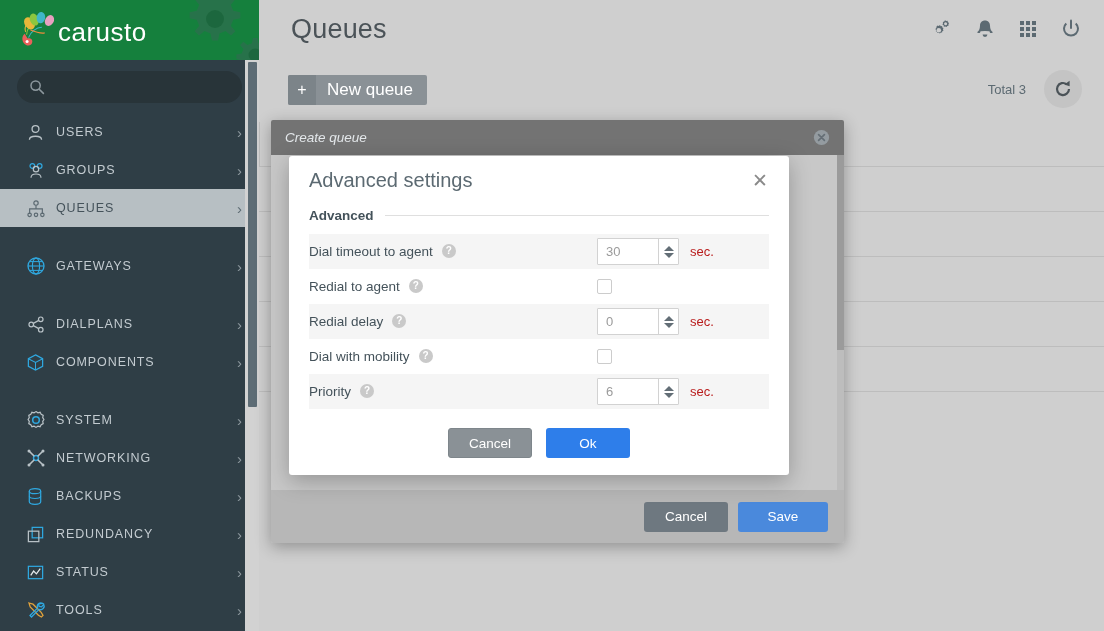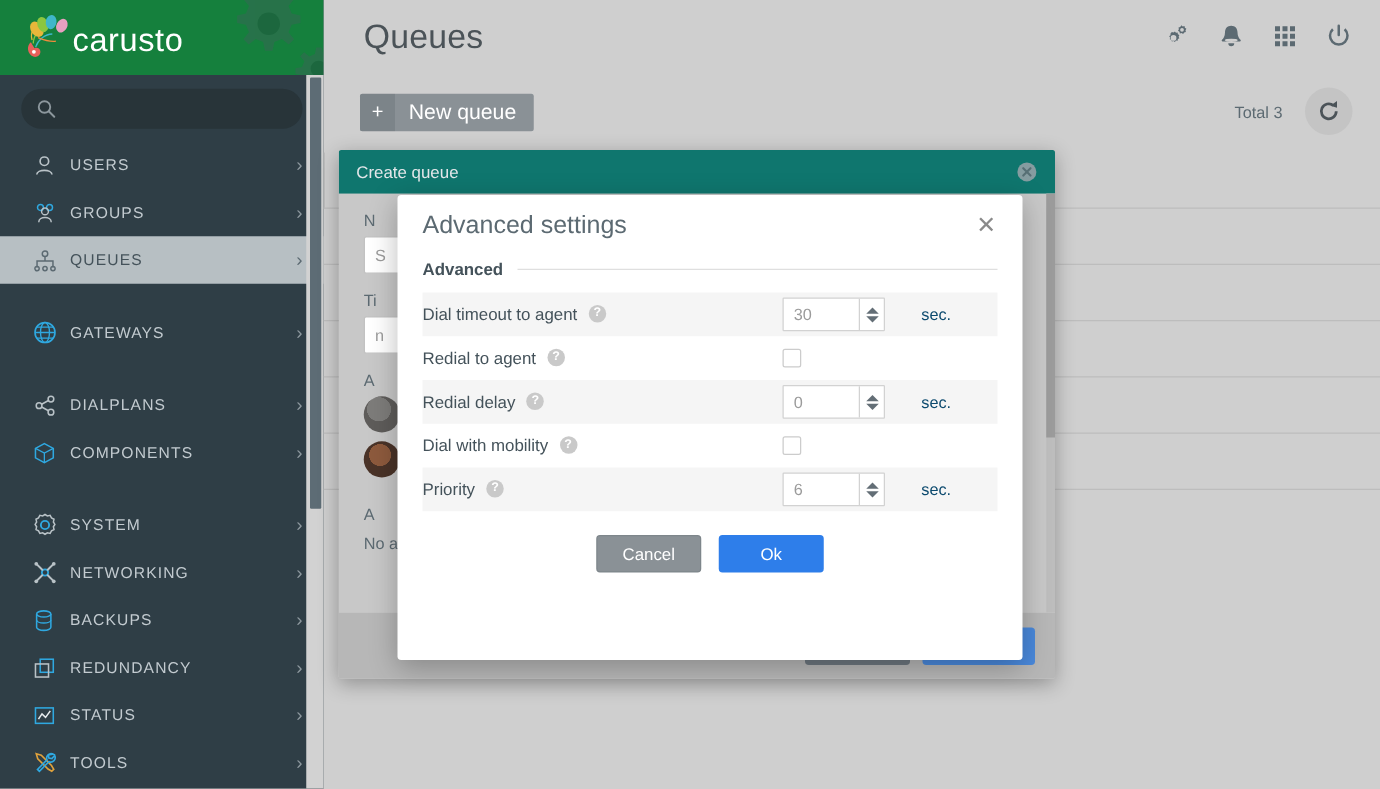--- a/index.html
+++ b/index.html
@@ -138,23 +138,24 @@
   }
   .c-strategy { padding-left: 78px; }
   .t-head .c-strategy { border-left: 1px solid #bdbdbd; height: 45px; display:flex; align-items:center; }
   .dlg {
     position: absolute; left: 271px; top: 120px;
     width: 573px; height: 423px;
     border-radius: 2px; overflow: hidden;
     box-shadow: 0 4px 16px rgba(0,0,0,.30);
   }
   .dlg-head {
-    height: 35px; background: #0f766e; color: #e3e7ea;
+    height: 35px; background: #737373; color: #e3e7ea;
     display: flex; align-items: center; padding: 0 14px;
     font-size: 13.5px;
+    font-style: italic;
   }
   .dlg-head .t { flex: 1; }
   .dlg-close { cursor: pointer; display: flex; opacity: .85; }
   .dlg-body {
     height: 335px; background: #c8c8c8; position: relative;
     padding: 14px 20px 0 20px;
     color: #5c6a72; font-size: 13px;
   }
   .dlg-foot {
     height: 53px; background: #b7b7b7;
@@ -187,22 +188,22 @@
     position: absolute; right: 0; top: 0; width: 7px; height: 335px;
     background: #bdbdbd;
   }
   .dlg-scroll-thumb {
     position: absolute; right: 0; top: 0; width: 7px; height: 195px;
     background: #9b9b9b;
   }
 
   
   .modal {
-    position: absolute; left: 318px; top: 156px;
-    width: 500px; height: 372px;
+    position: absolute; left: 289px; top: 156px;
+    width: 500px; height: 319px;
     background: #ffffff;
     border-radius: 3px;
     box-shadow: 0 6px 22px rgba(0,0,0,.26);
     overflow: hidden;
   }
   .modal-head {
     height: 48px; display: flex; align-items: center;
     padding: 0 18px 0 20px;
   }
   .modal-title {
@@ -243,21 +244,21 @@
     font-size: 13px; color: #9b9b9b;
   }
   .spin .arrows {
     width: 20px; border-left: 1px solid #d2d2d2;
     display: flex; flex-direction: column; align-items: center; justify-content: center;
     gap: 2px; cursor: pointer;
   }
   .arr-up, .arr-dn { width: 0; height: 0; border-left: 5px solid transparent; border-right: 5px solid transparent; }
   .arr-up { border-bottom: 5px solid #636e76; }
   .arr-dn { border-top: 5px solid #636e76; }
-  .unit { margin-left: 29px; font-size: 13px; color: #0c4a6e; }
+  .unit { margin-left: 11px; font-size: 13px; color: #b91c1c; }
   .chk {
     width: 15px; height: 15px; border: 1px solid #cccccc; background: #ffffff;
     border-radius: 2px; cursor: pointer;
   }
   .modal-foot {
     display: flex; align-items: center; justify-content: center;
     gap: 14px; margin-top: 19px;
   }
   .btn-ok { background: #2e7eea; min-width: 84px; height: 30px; }
   .btn-mcancel { background: #8a9196; min-width: 84px; height: 30px; border: 1px solid #7e868b; }

